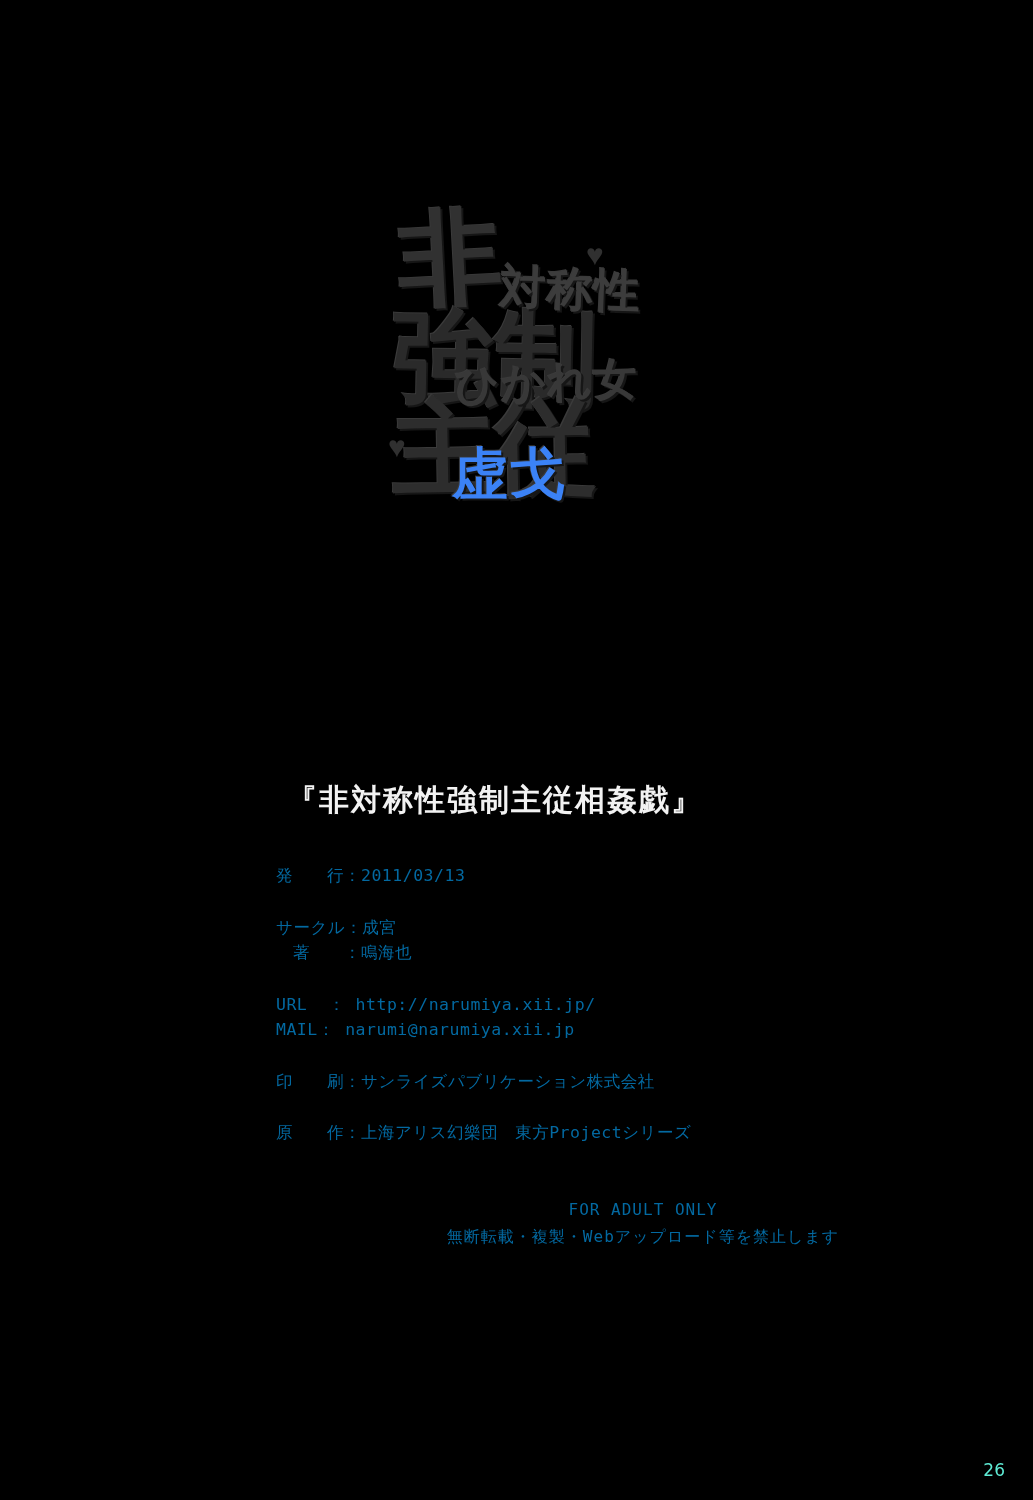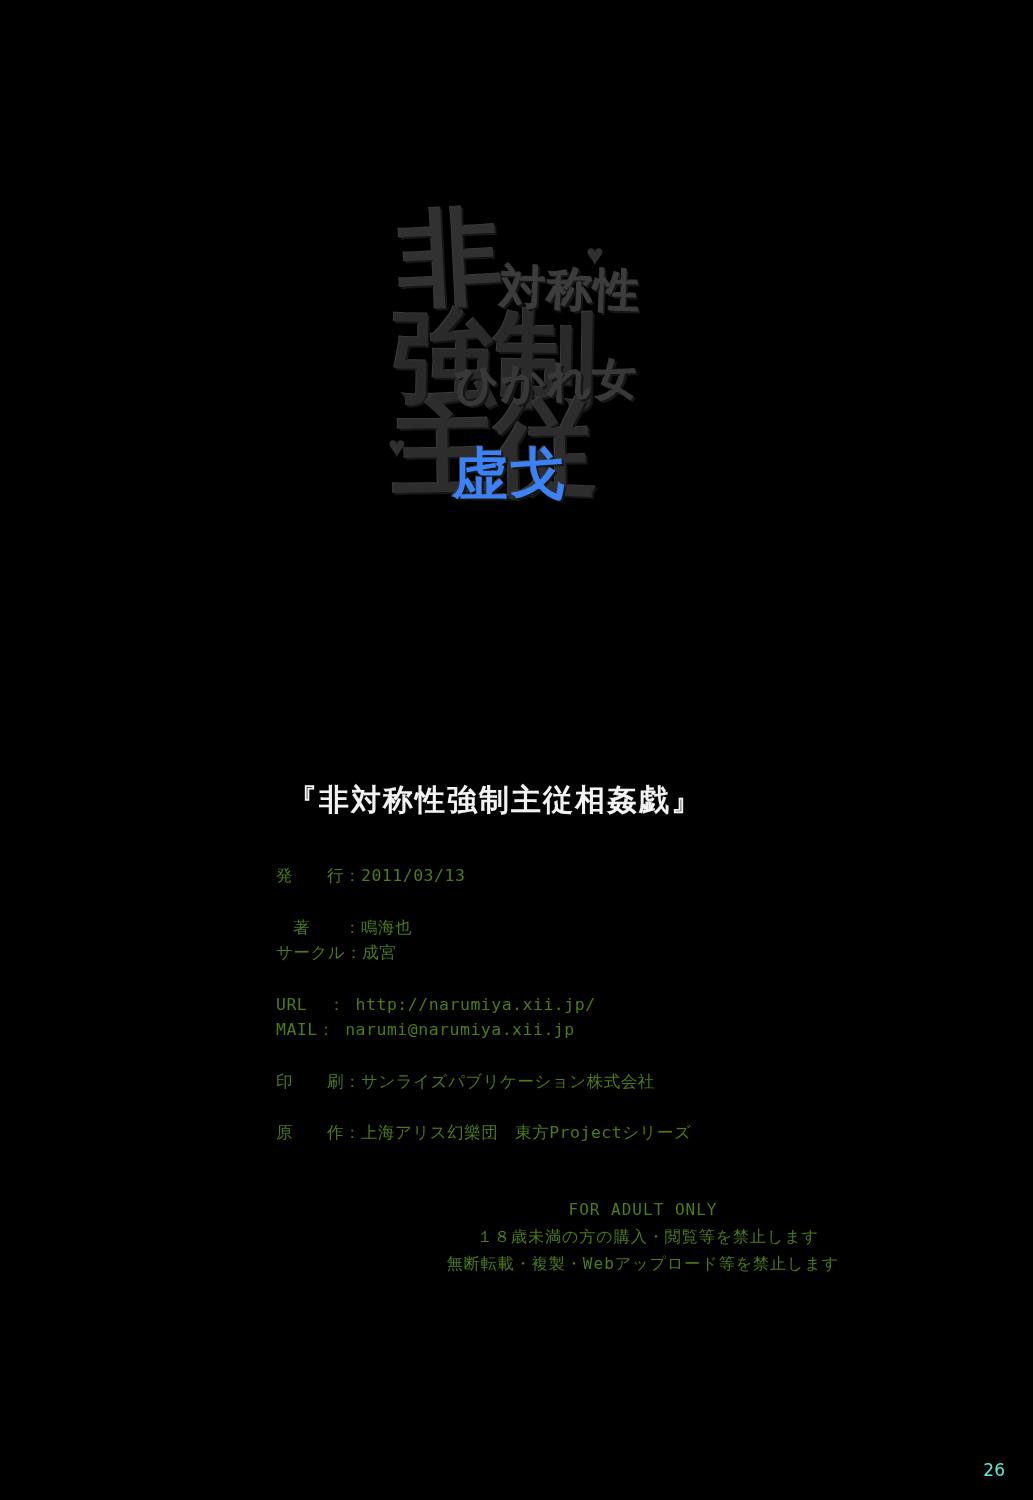--- a/index.html
+++ b/index.html
@@ -101,21 +101,21 @@
     font-size: 30px;
     letter-spacing: 2px;
     color: #f2f2f2;
     margin: 0 0 42px 0;
   }
   .info {
     margin-left: 276px;
     font-family: "DejaVu Sans Mono", monospace;
     font-size: 16.5px;
     line-height: 1.55;
-    color: #4d7c0f;
+    color: #0369a1;
     letter-spacing: 0.5px;
   }
   .info-row {
     white-space: pre;
   }
   .gap-md { height: 26px; }
   .gap-lg { height: 46px; }
 
   .notice-heading {
     white-space: pre;
@@ -166,40 +166,39 @@
 <div class="colophon">
 
   <h1 class="colophon-title">『非対称性強制主従相姦戯』</h1>
 
   <div class="info">
 
     <div class="info-row">発　　行：2011/03/13</div>
 
     <div class="gap-md"></div>
 
+    <div class="info-row">サークル：成宮</div>
     <div class="info-row">　著　　：鳴海也</div>
-    <div class="info-row">サークル：成宮</div>
 
     <div class="gap-md"></div>
 
     <div class="info-row">URL  ： http://narumiya.xii.jp/</div>
     <div class="info-row">MAIL： narumi@narumiya.xii.jp</div>
 
     <div class="gap-md"></div>
 
     <div class="info-row">印　　刷：サンライズパブリケーション株式会社</div>
 
     <div class="gap-md"></div>
 
     <div class="info-row">原　　作：上海アリス幻樂団　東方Projectシリーズ</div>
 
     <div class="gap-lg"></div>
 
     <ul class="notice-list">
       <li class="notice-en">FOR ADULT ONLY</li>
-      <li class="notice-jp-1">１８歳未満の方の購入・閲覧等を禁止します</li>
       <li class="notice-jp-2">無断転載・複製・Webアップロード等を禁止します</li>
     </ul>
 
   </div>
 </div>
 
 <div class="page-number">26</div>
 
 </body></html>

